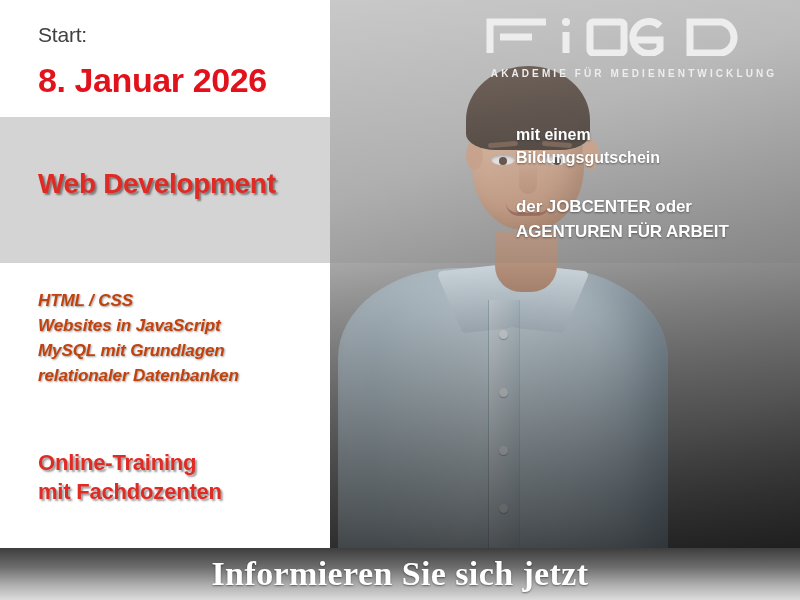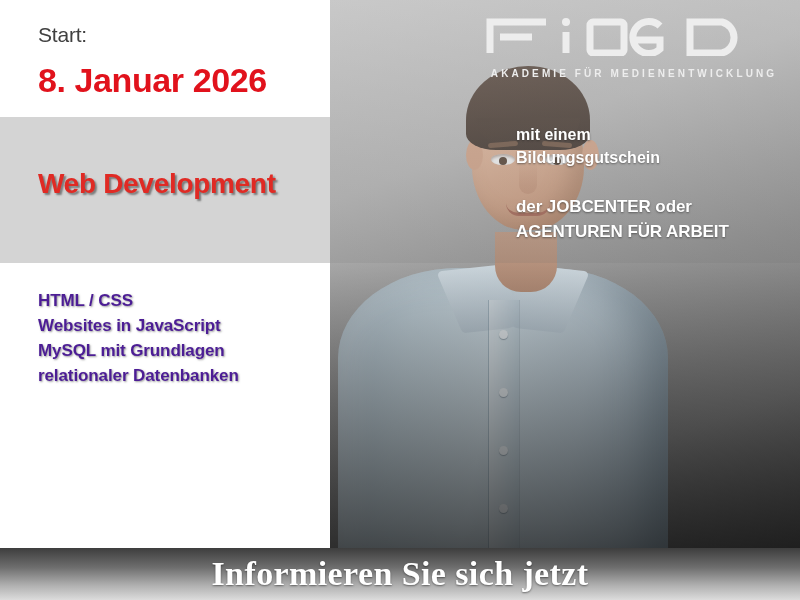--- a/index.html
+++ b/index.html
@@ -251,22 +251,23 @@
     text-shadow: 2px 2px 2px rgba(90,90,90,0.75);
     letter-spacing: -0.3px;
     margin-top: 27px;
   }
 
   .curriculum {
     position: absolute;
     left: 38px;
     top: 288px;
     z-index: 5;
-    color: #4c1d95;
+    color: #c2410c;
     text-shadow: 1px 1px 2px rgba(140,140,140,0.85);
+    font-style: italic;
   }
   .curriculum .line {
     font-size: 17px;
     font-weight: bold;
     line-height: 1.48;
     letter-spacing: -0.1px;
   }
   .curriculum .group-gap { margin-top: 7px; }
 
   .online-training {
@@ -387,20 +388,24 @@
     <div>Web Development</div>
   </div>
 
   <div class="curriculum">
     <div class="line">HTML / CSS</div>
     <div class="line">Websites in JavaScript</div>
     <div class="line">MySQL mit Grundlagen</div>
     <div class="line">relationaler Datenbanken</div>
   </div>
 
+  <div class="online-training">
+    <div>Online-Training</div>
+    <div>mit Fachdozenten</div>
+  </div>
 
   <div class="voucher-block">
     <div class="vline">mit einem</div>
     <div class="vline">Bildungsgutschein</div>
     <div class="gap"></div>
     <div class="vline big">der JOBCENTER oder</div>
     <div class="vline big">AGENTUREN FÜR ARBEIT</div>
   </div>
 
   <div class="bottom-banner">

